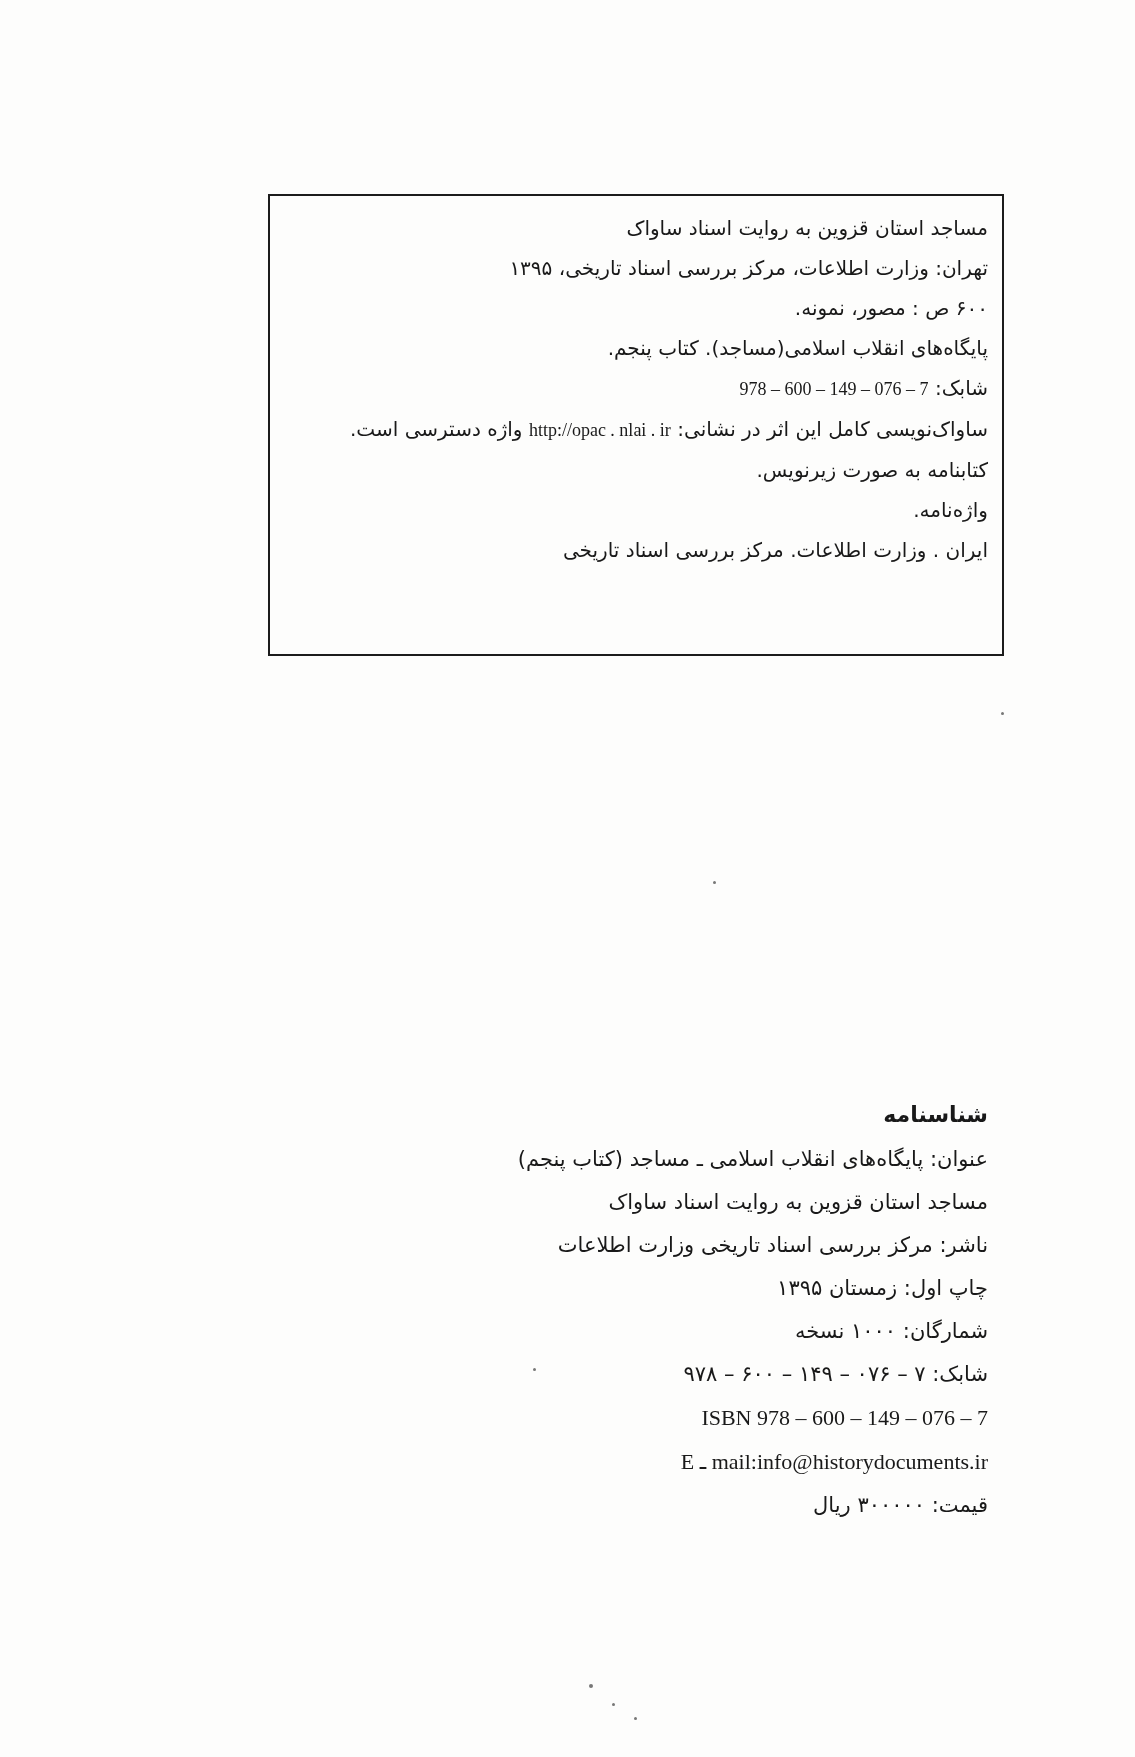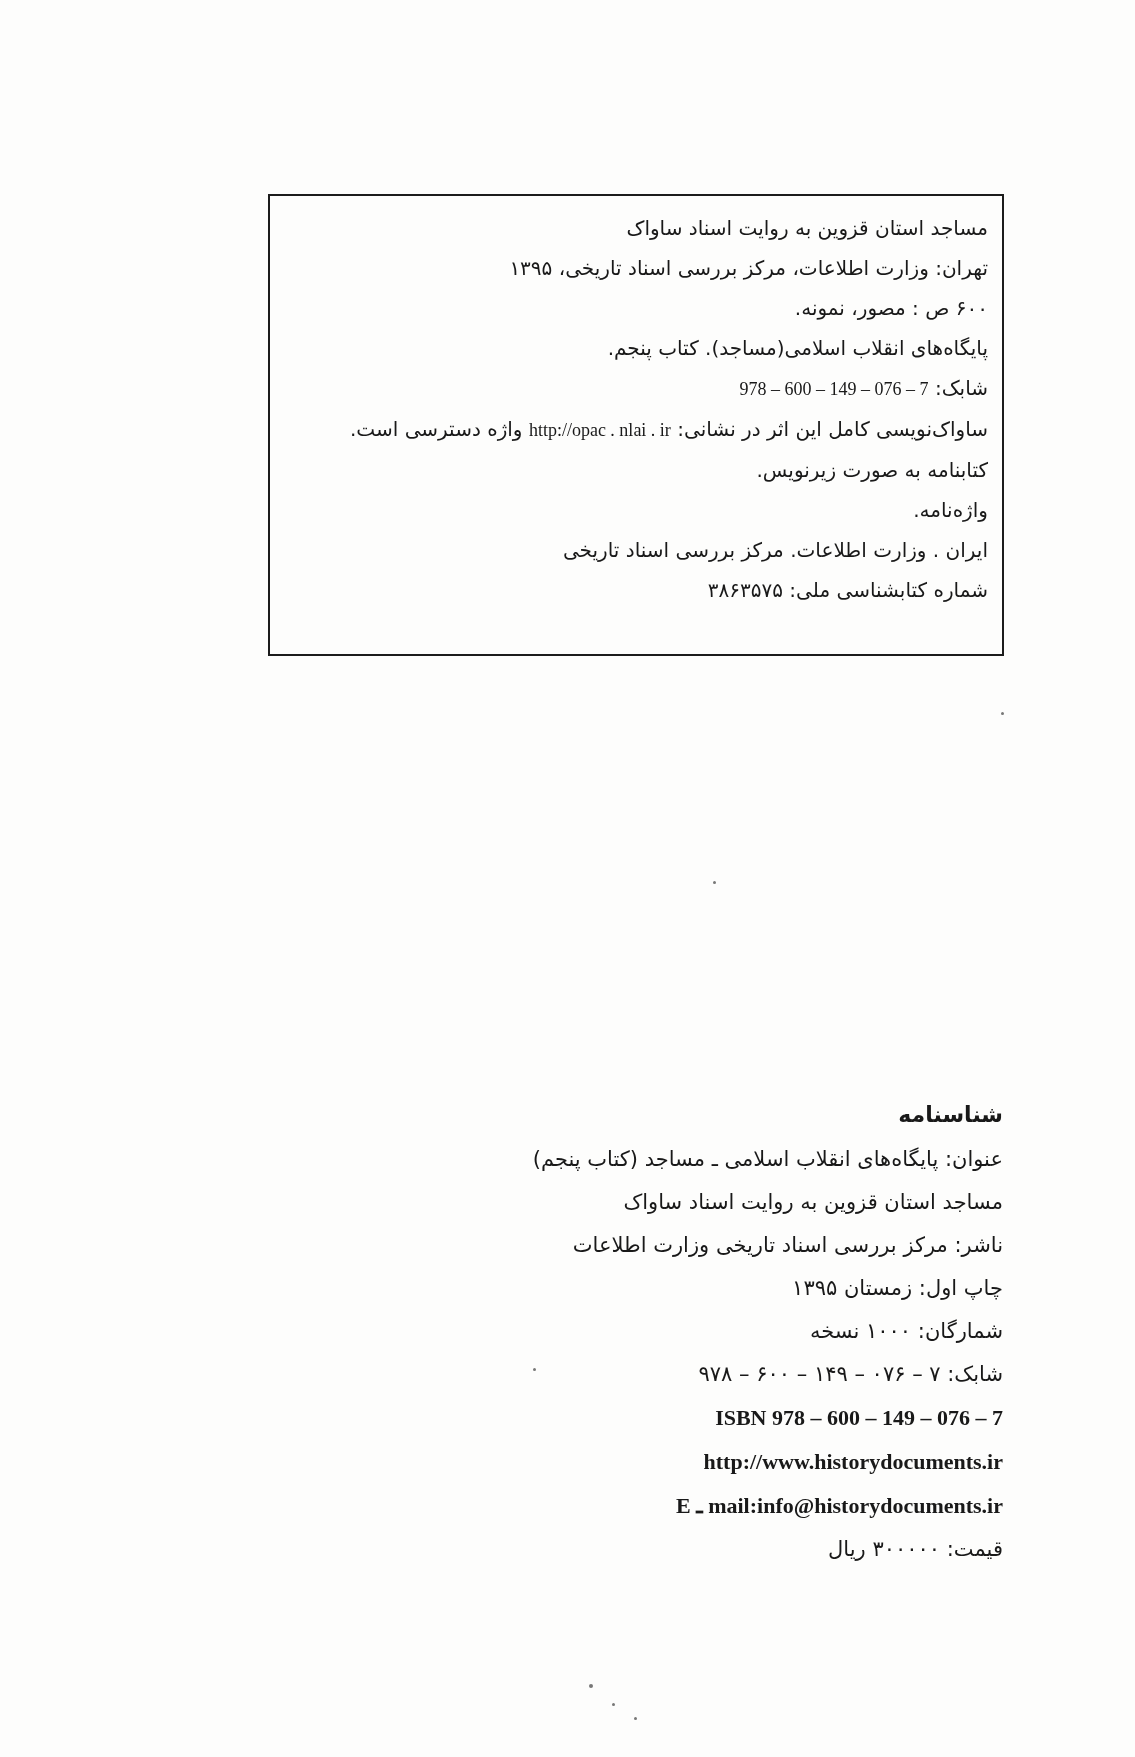--- a/index.html
+++ b/index.html
@@ -24,42 +24,42 @@
     text-align:right;
   }
   .catalog-box .line{
     line-height:40px;
     font-size:20px;
     white-space:nowrap;
   }
   
   .colophon{
     position:absolute;
-    right:132px;top:1092px;
+    right:147px;top:1092px;
     direction:rtl;
     text-align:right;
     margin-left:18px;
   }
   .colophon .heading{
     font-weight:bold;
     font-size:22px;
     line-height:46px;
   }
   .colophon .line{
     line-height:43px;
     font-size:21px;
     white-space:nowrap;
   }
   
   .latin{
     font-family:"Liberation Serif", serif;
     font-size:22px;
   }
   .catalog-box .latin{font-size:18px;}
-  .bold{font-weight:bold;text-align:right;}
+  .bold{font-weight:normal;text-align:right;}
   
   .speck{
     position:absolute;
     background:#555;
     border-radius:50%;
     opacity:.8;
   }
 </style>
 </head>
 <body>
@@ -69,34 +69,32 @@
   <div class="catalog-box">
       <div class="line"><span>مساجد استان قزوین به روایت اسناد ساواک</span></div>
       <div class="line"><span>تهران: وزارت اطلاعات، مرکز بررسی اسناد تاریخی، ۱۳۹۵</span></div>
       <div class="line"><span>۶۰۰ ص : مصور، نمونه.</span></div>
       <div class="line"><span>پایگاه‌های انقلاب اسلامی(مساجد). کتاب پنجم.</span></div>
       <div class="line"><span>شابک:</span> <span dir="ltr" class="latin">978 – 600 – 149 – 076 – 7</span></div>
       <div class="line"><span>ساواک‌نویسی کامل این اثر در نشانی:</span> <span dir="ltr" class="latin">http://opac . nlai . ir</span> <span>واژه دسترسی است.</span></div>
       <div class="line"><span>کتابنامه به صورت زیرنویس.</span></div>
       <div class="line"><span>واژه‌نامه.</span></div>
       <div class="line"><span>ایران . وزارت اطلاعات. مرکز بررسی اسناد تاریخی</span></div>
-      <div class="line"><span>شماره کتابشناسی ملی: ۳۸۶۳۵۷۵</span></div>
     </div>
 
   <div class="colophon">
     <div class="heading">شناسنامه</div>
     <div>
         <div class="line"><span>عنوان: پایگاه‌های انقلاب اسلامی ـ مساجد (کتاب پنجم)</span></div>
         <div class="line"><span>مساجد استان قزوین به روایت اسناد ساواک</span></div>
         <div class="line"><span>ناشر: مرکز بررسی اسناد تاریخی وزارت اطلاعات</span></div>
         <div class="line"><span>چاپ اول: زمستان ۱۳۹۵</span></div>
         <div class="line"><span>شمارگان: ۱۰۰۰ نسخه</span></div>
         <div class="line"><span>شابک:</span> <span dir="ltr">۹۷۸ – ۶۰۰ – ۱۴۹ – ۰۷۶ – ۷</span></div>
         <div class="line"><span dir="ltr" class="latin bold">ISBN 978 – 600 – 149 – 076 – 7</span></div>
-        <div class="line"><span dir="ltr" class="latin bold">http://www.historydocuments.ir</span></div>
         <div class="line"><span dir="ltr" class="latin bold">E ـ mail:info@historydocuments.ir</span></div>
         <div class="line"><span>قیمت: ۳۰۰۰۰۰ ریال</span></div>
       </div>
   </div>
 
   <div id="specks">
       <div class="speck" style="left: 1001px; top: 712px; width: 3px; height: 3px;"></div>
       <div class="speck" style="left: 713px; top: 881px; width: 3px; height: 3px;"></div>
       <div class="speck" style="left: 533px; top: 1368px; width: 3px; height: 3px;"></div>
       <div class="speck" style="left: 589px; top: 1684px; width: 4px; height: 4px;"></div>

